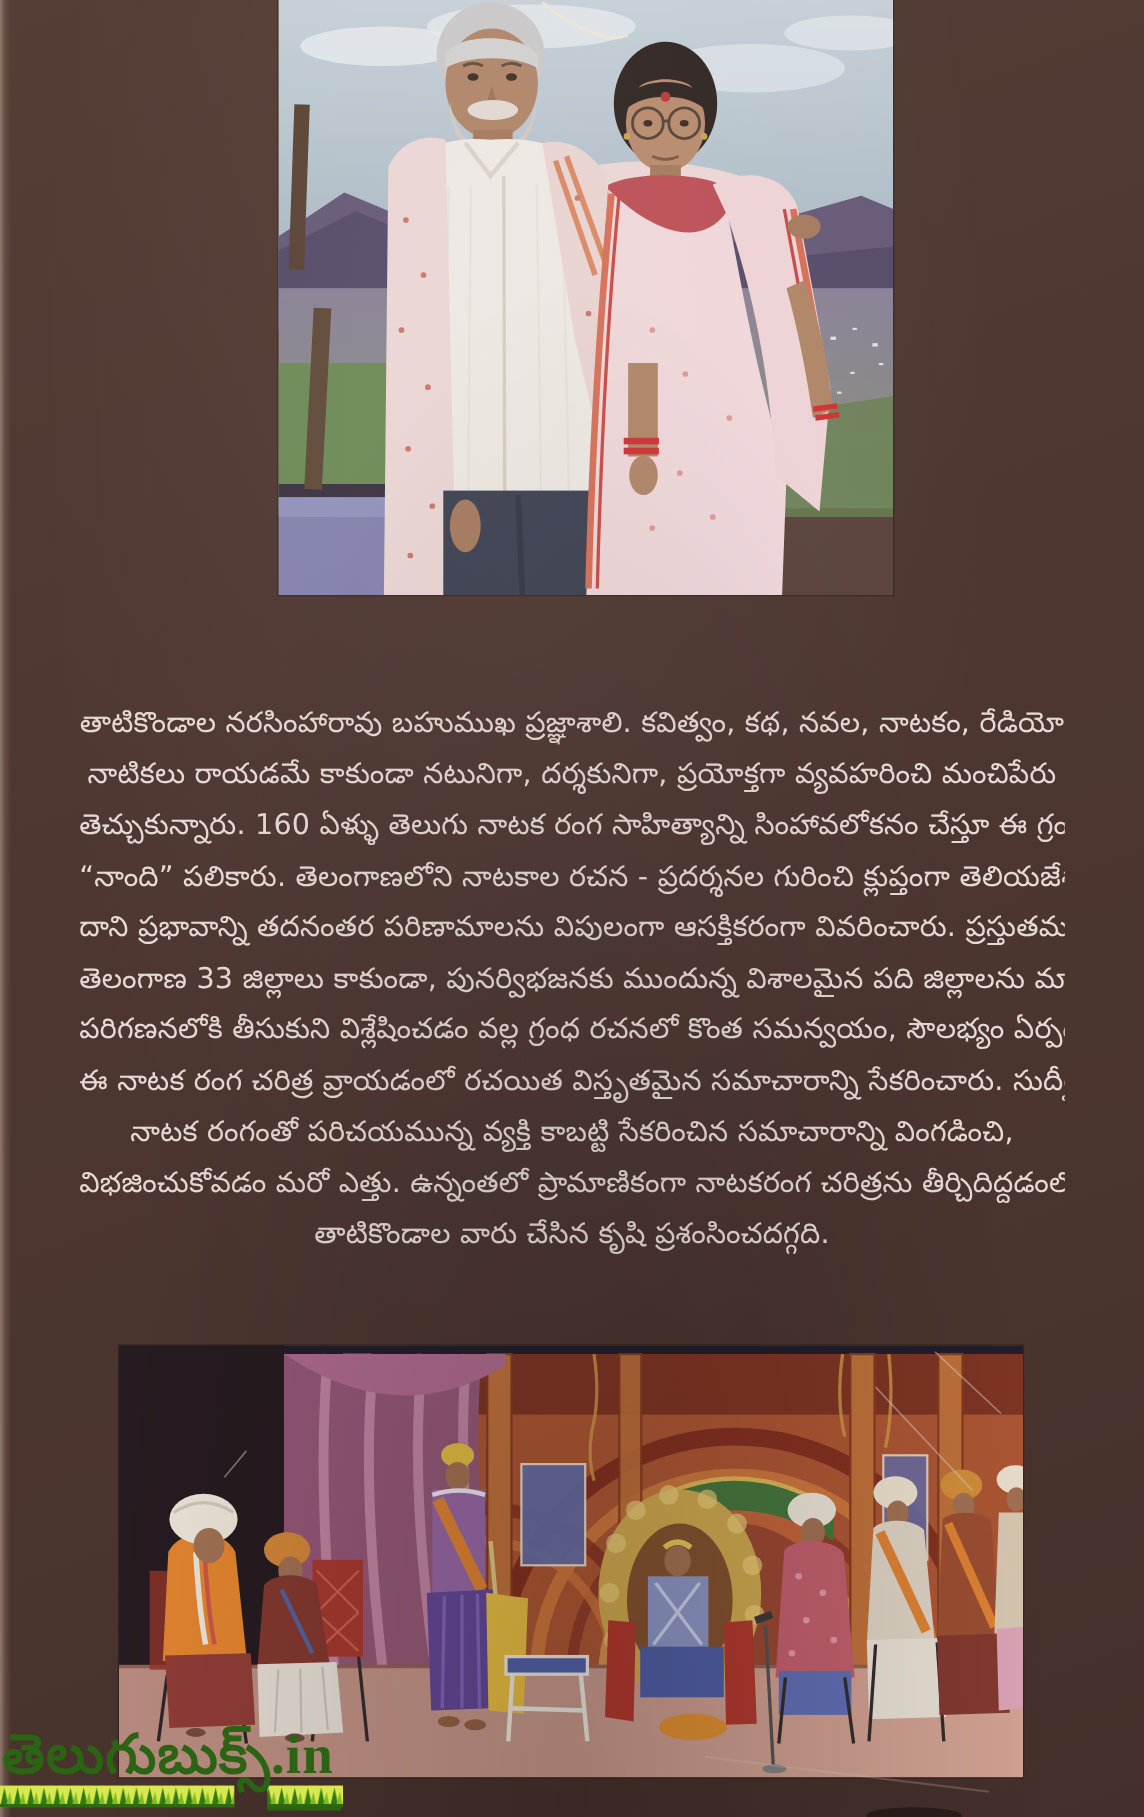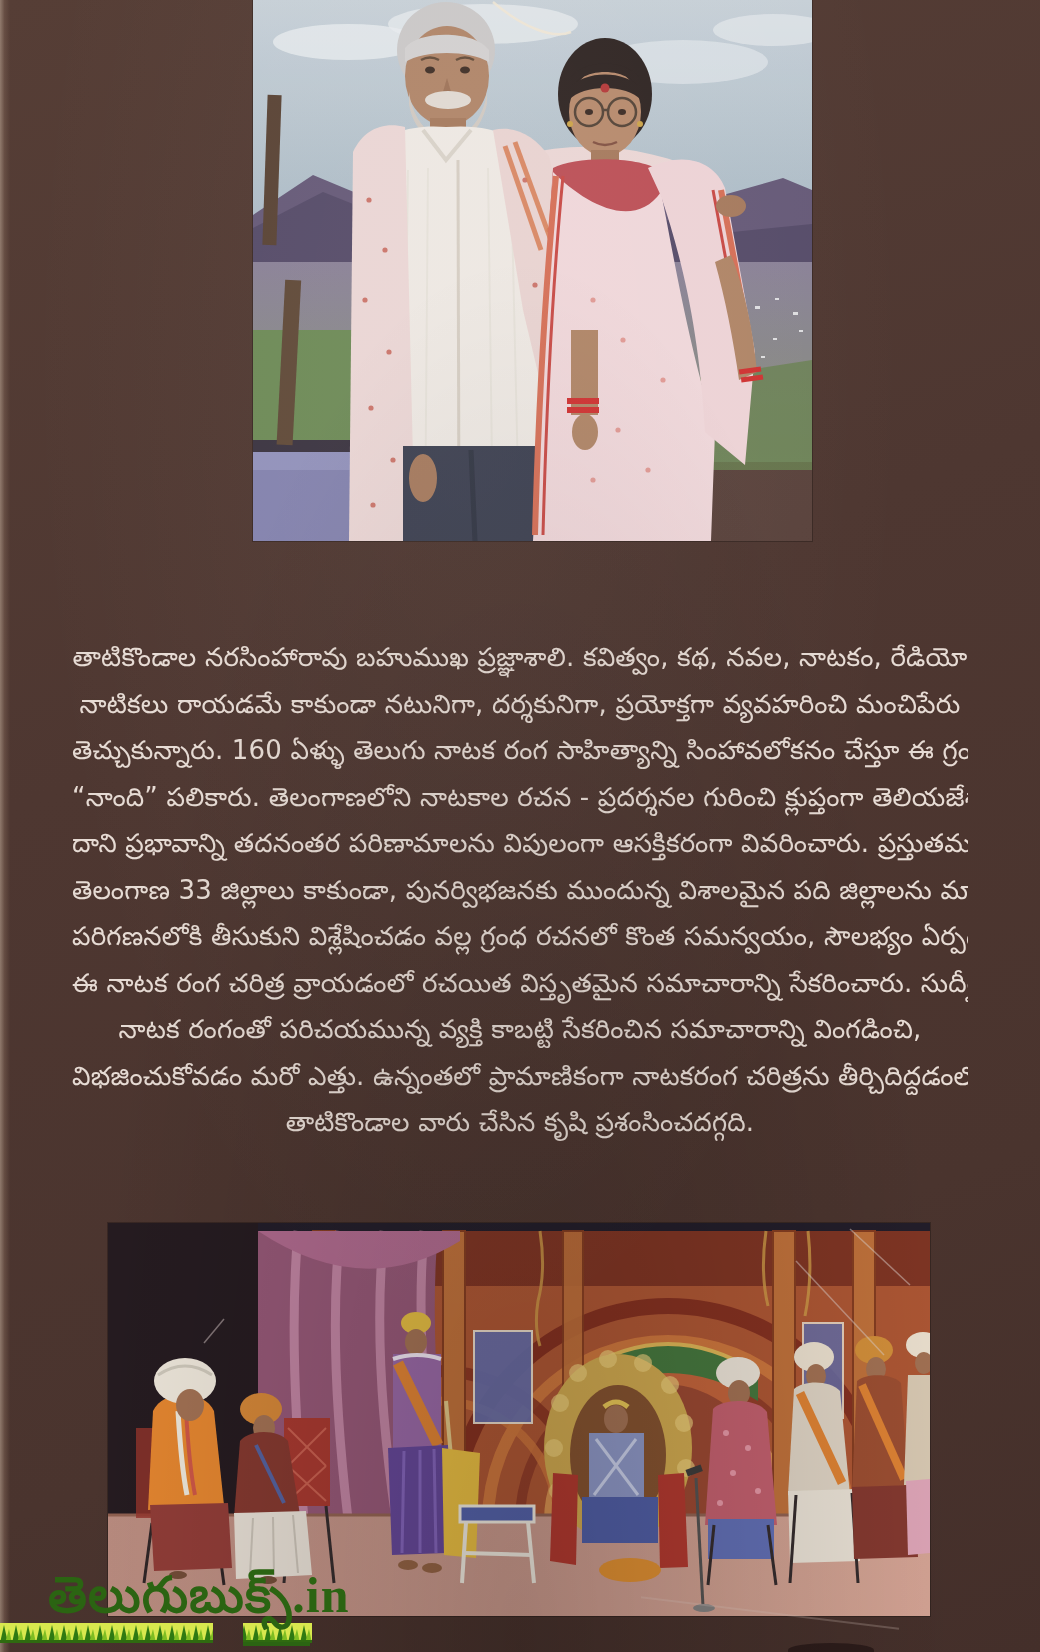--- a/index.html
+++ b/index.html
@@ -34,26 +34,25 @@
   .blurb{
     position:absolute;left:72px;right:72px;top:634px;
     text-align:center;color:#e6dbd4;
     font-size:26px;line-height:46.5px;
     letter-spacing:.2px;
     text-shadow:0 0 1px rgba(90,60,50,.5);
     overflow:hidden;
   }
   .blurb .line{white-space:nowrap;height:46.5px;}
   .watermark-text{
-    position:absolute;left:20px;top:1566px;width:330px;
+    position:absolute;left:2px;top:1566px;width:330px;
     font-family:"Liberation Serif","DejaVu Serif",serif;
     font-weight:bold;font-size:50px;line-height:58px;
     color:#2b6412;letter-spacing:1px;white-space:nowrap;
     z-index:6;
-    padding-left:28px;
   }
   .grass{position:absolute;left:0;top:1623px;width:312px;height:20px;z-index:5;}
   .underline-green{position:absolute;left:243px;top:1642px;width:67px;height:4px;background:#2b6412;z-index:5;}
   .corner-blob{position:absolute;left:788px;top:1643px;width:86px;height:14px;border-radius:50% 50% 0 0;background:#241615;opacity:.75;}
   .scratch-brown{
     position:absolute;left:640px;top:1612px;width:260px;height:2px;
     background:rgba(220,200,190,.25);transform:rotate(7deg);
   }
 </style>
 </head>

